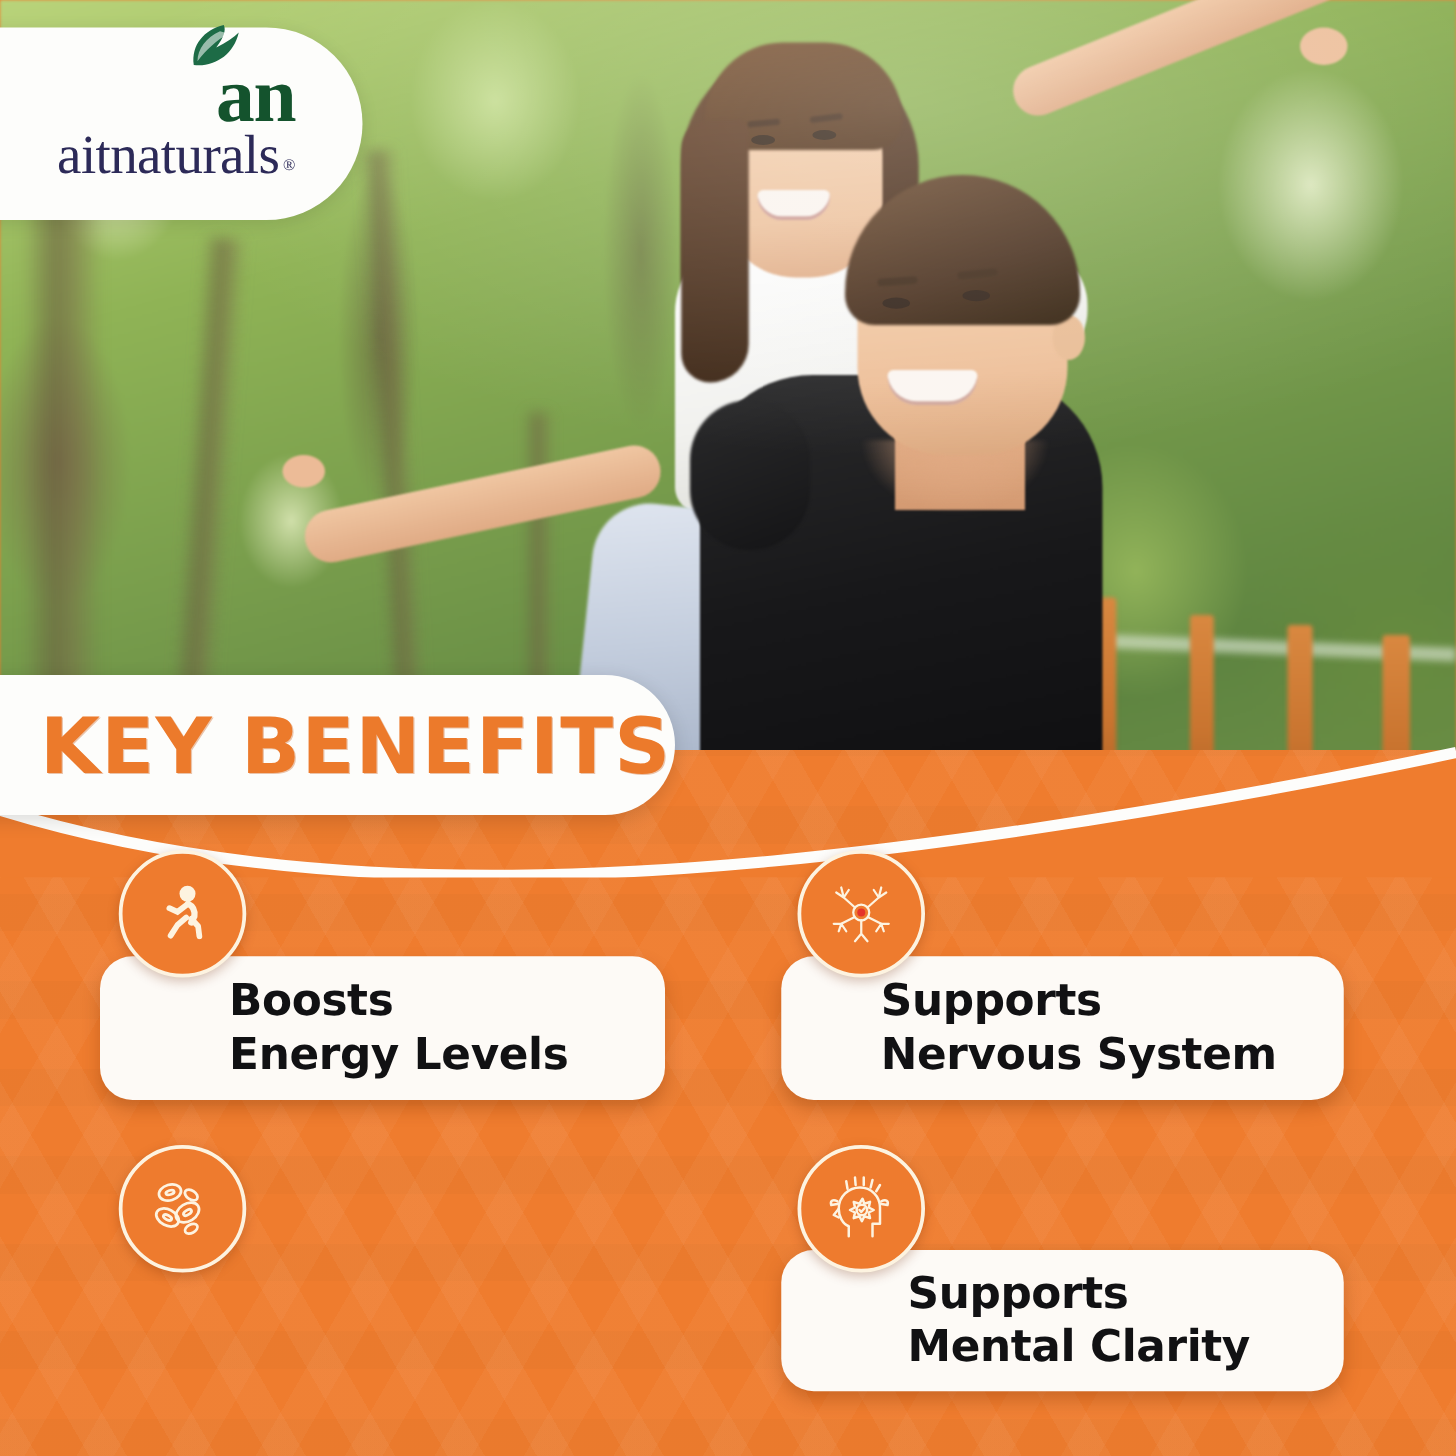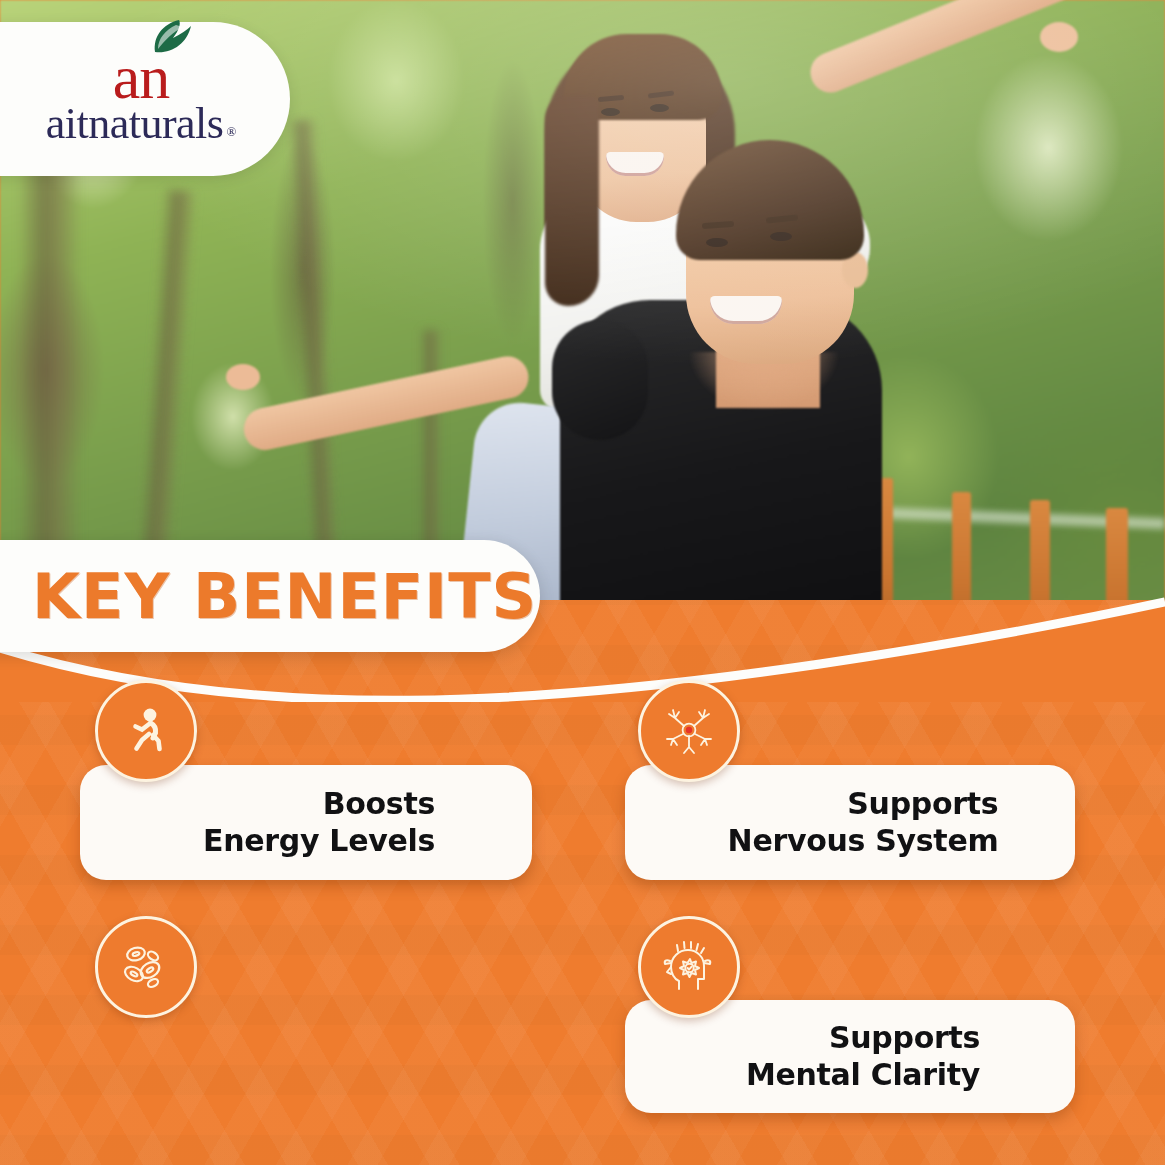--- a/index.html
+++ b/index.html
@@ -212,24 +212,25 @@
     align-items: center;
     justify-content: center;
     padding-left: 22px;
     box-sizing: border-box;
   }
   .logo-inner { position: relative; text-align: center; }
   .logo-leaf { position: absolute; left: 54%; top: -34px; width: 46px; height: 44px; }
   .logo-an {
     font-family: "Liberation Serif", serif;
     font-size: 62px;
-    font-weight: 400;
-    color: #b91c1c;
+    font-weight: 700;
+    color: #14532d;
     line-height: .82;
     letter-spacing: -1px;
+    text-align: right;
   }
   .logo-word-wrap { display: flex; align-items: flex-end; justify-content: flex-end; }
   .logo-word {
     font-family: "Liberation Serif", serif;
     font-size: 44px;
     color: #2c2a58;
     line-height: 1;
     letter-spacing: -.5px;
   }
   .logo-reg {
@@ -281,24 +282,24 @@
     border-radius: 26px;
     box-shadow: 0 7px 14px rgba(120,45,0,.30);
     display: flex;
     align-items: center;
     justify-content: center;
     box-sizing: border-box;
     padding: 6px 18px 6px 44px;
   }
   .card-text {
     font-family: "DejaVu Sans", sans-serif;
-    font-size: 30px;
+    font-size: 35px;
     font-weight: bold;
     color: #111113;
-    text-align: right;
+    text-align: left;
     line-height: 1.22;
     letter-spacing: -.3px;
     white-space: pre-line;
   }
   .card-a { left: 80px;  top: 765px;  width: 452px; height: 115px; }
   .card-b { left: 625px; top: 765px;  width: 450px; height: 115px; }
   .card-c { left: 80px;  top: 1000px; width: 452px; height: 113px; }
   .card-d { left: 625px; top: 1000px; width: 450px; height: 113px; }
 
   .icon-badge {

